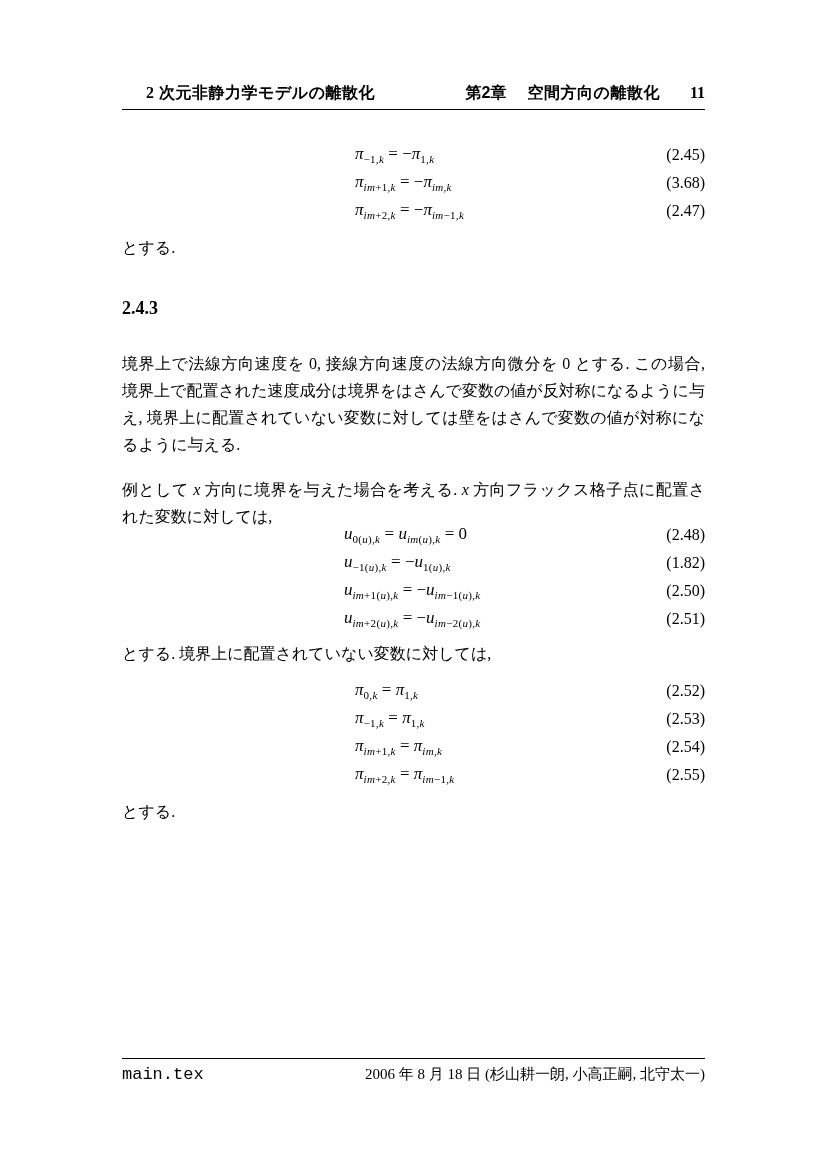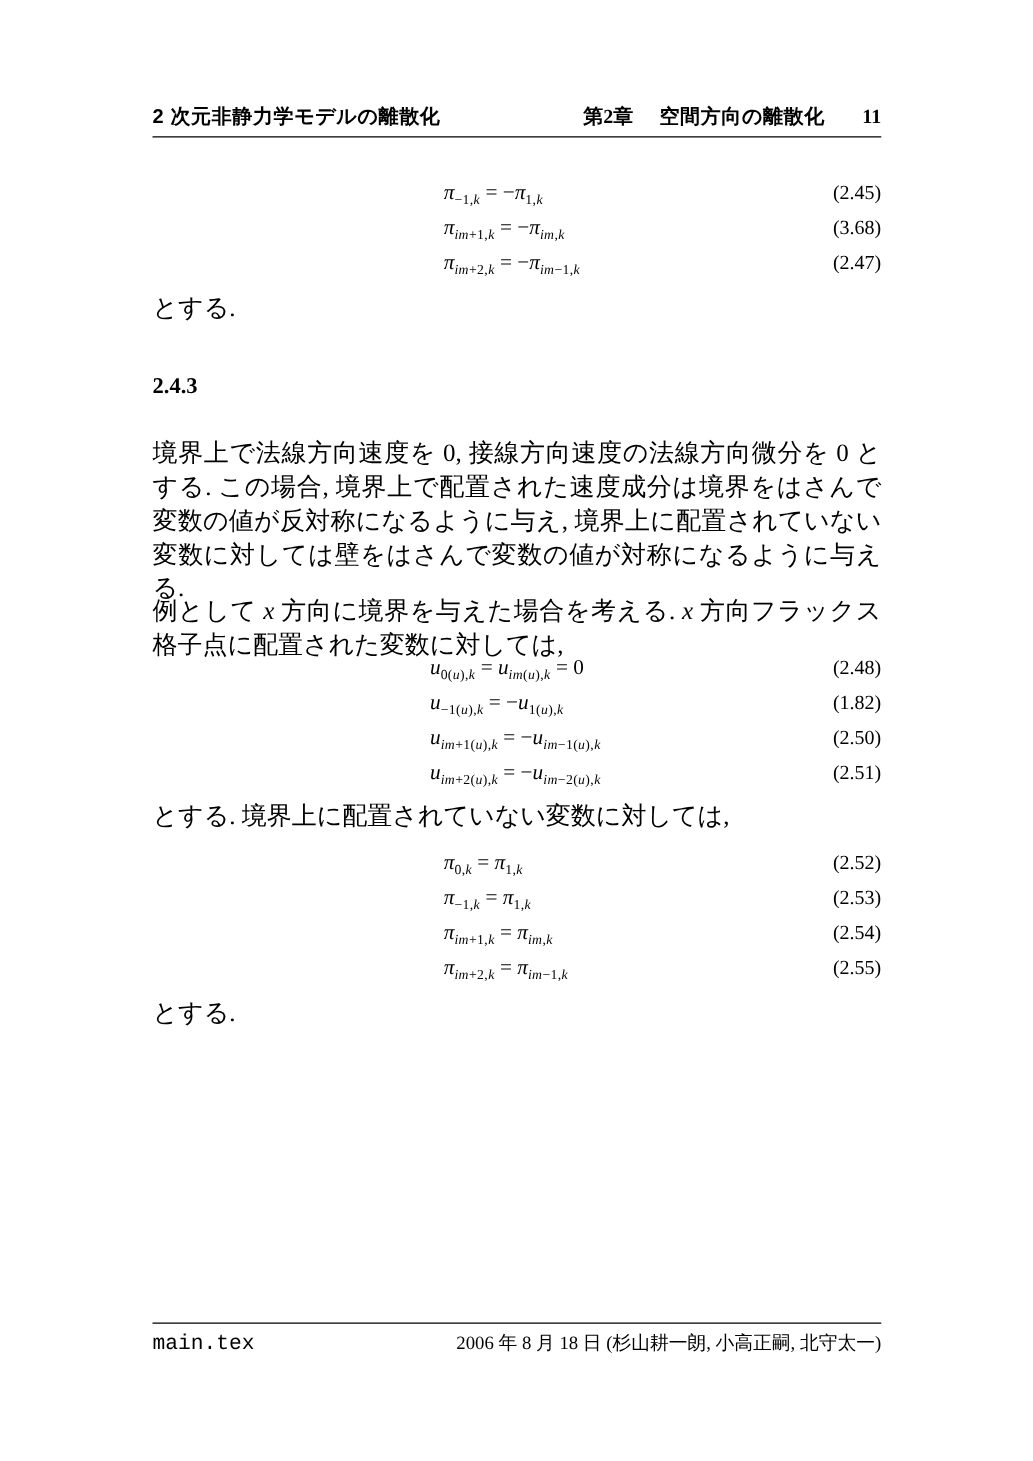--- a/index.html
+++ b/index.html
@@ -25,29 +25,30 @@
     width: 583px;
     display: flex;
     justify-content: space-between;
     align-items: baseline;
     border-bottom: 1px solid #000;
     padding-bottom: 5px;
     font-size: 16px;
     font-weight: bold;
   }
   .h-left {
+    font-family: Liberation Serif, serif;
+    letter-spacing: 0.5px;
+    margin-left: 24px;
+  }
+  .h-right {
+    display: flex;
+    align-items: baseline;
+  }
+  .h-chapter-label {
     font-family: Liberation Sans, sans-serif;
-    letter-spacing: 0.5px;
-  }
-  .h-right {
-    display: flex;
-    align-items: baseline;
-  }
-  .h-chapter-label {
-    font-family: Liberation Serif, serif;
   }
   .h-chapter-title {
     font-family: "Liberation Sans", "DejaVu Sans", sans-serif;
     margin-left: 21px;
     letter-spacing: 0.5px;
   }
   .h-page {
     font-family: "Liberation Serif", "DejaVu Serif", serif;
     margin-left: 30px;
   }
@@ -83,21 +84,21 @@
     letter-spacing: 0.3px;
   }
   .tk-sv { font-style: italic; }
   .tk-sn { font-style: normal; }
 
   
   .body {
     left: 122px;
     width: 583px;
     margin: 0;
-    font-size: 20px;
+    font-size: 16px;
     line-height: 27px;
   }
   .just { text-align: justify; }
 
   
   .heading {
     left: 122px;
     top: 296px;
     width: 583px;
     display: flex;

